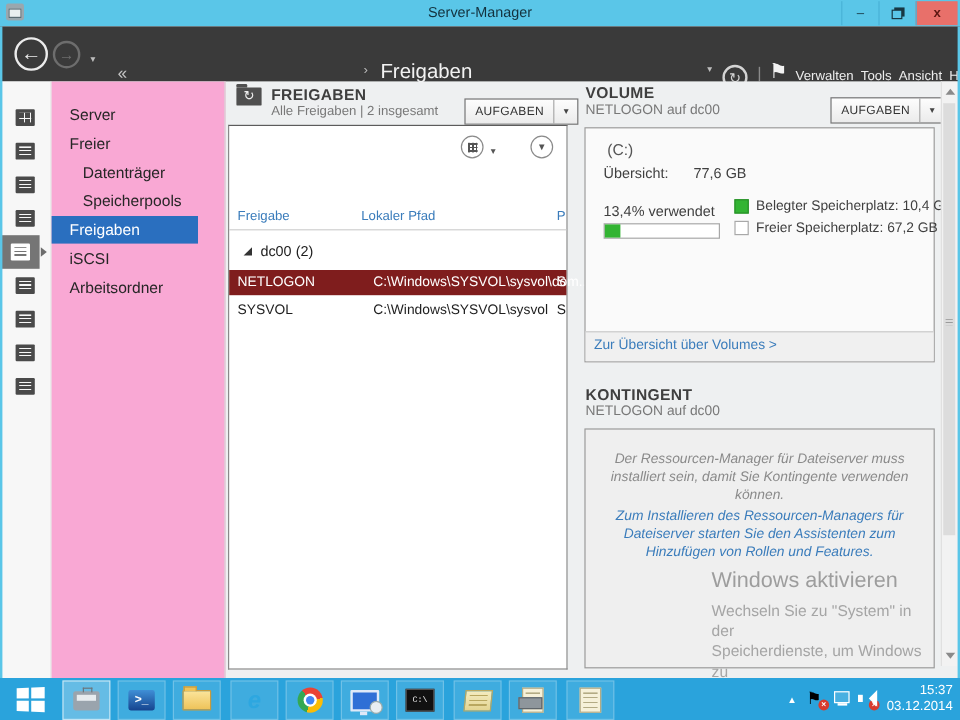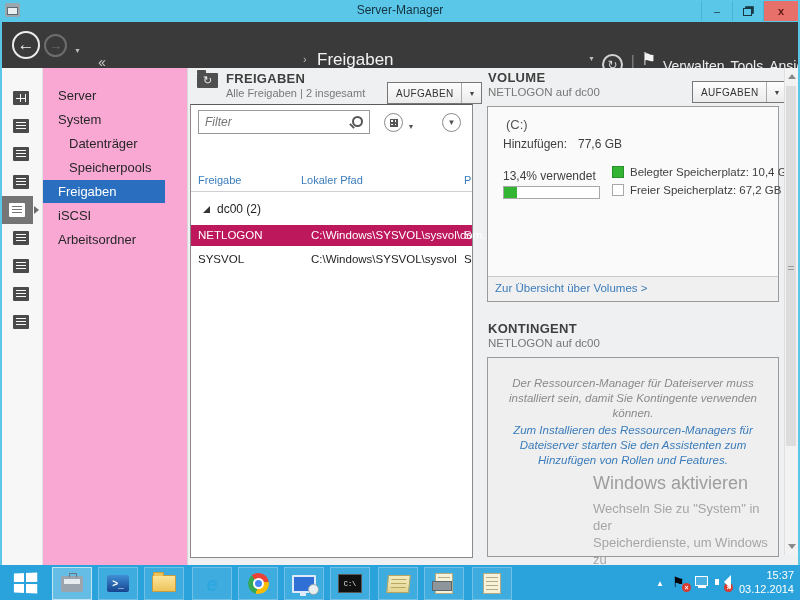--- a/index.html
+++ b/index.html
@@ -25,21 +25,21 @@
   .nav-caret{position:absolute;left:74px;top:25px;color:#bdbdbd;font-size:7px;}
   .bc-collapse{position:absolute;left:98px;top:31px;color:#c4c4c4;font-size:15px;letter-spacing:-2px;}
   .bc-section{position:absolute;left:117px;top:28px;color:#f2f2f2;font-size:17px;}
   .bc-sep{position:absolute;left:303px;top:31px;color:#bdbdbd;font-size:11px;}
   .bc-page{position:absolute;left:317px;top:28px;color:#f2f2f2;font-size:17px;}
   .nav-caret2{position:absolute;left:588px;top:33px;color:#bdbdbd;font-size:7px;}
   .refresh-btn{left:602px;top:32px;width:17px;height:17px;border:2px solid #d4d4d4;color:#d4d4d4;font-size:12px;}
   .nav-pipe{position:absolute;left:631px;top:31px;color:#8a8a8a;font-size:14px;}
   .flag-ico{position:absolute;left:641px;top:27px;color:#f2f2f2;font-size:17px;}
   .navmenu{position:absolute;left:660px;right:4px;top:34px;display:flex;justify-content:space-between;}
-  .navmenu span{color:#ededed;font-size:14px;padding:2px 3px;}
+  .navmenu span{color:#ededed;font-size:11px;padding:2px 3px;}
 
   
   .frame-l,.frame-r{position:absolute;top:22px;bottom:35px;width:2px;background:#5ac6e8;z-index:40;}
   .frame-l{left:0}.frame-r{right:0}
 
   
   .content{position:absolute;top:68px;left:0;right:0;bottom:35px;background:#eef0f1;}
 
   
   .strip{position:absolute;left:0;top:0;bottom:0;width:42px;background:#f7f7f7;border-right:1px solid #e3e3e3;}
@@ -89,21 +89,21 @@
   .circ-collapse{left:251px;top:8px;color:#555;font-size:8px;}
 
   .tbl-head{position:absolute;left:0;right:0;top:66px;height:20px;border-bottom:1px solid #cfcfcf;font-size:11px;color:#3a7cbb;}
   .th-share{position:absolute;left:7px;top:3px;}
   .th-path{position:absolute;left:110px;top:3px;}
   .th-proto{position:absolute;left:273px;top:3px;}
   .grp-row{position:absolute;left:0;right:0;top:95px;height:20px;font-size:12px;color:#1e1e1e;}
   .grp-tri{position:absolute;left:12px;top:6px;width:0;height:0;border-left:7px solid transparent;border-bottom:7px solid #333;}
   .grp-lab{position:absolute;left:26px;top:2px;}
   .row{position:absolute;left:0;right:0;height:21px;font-size:11.5px;color:#1e1e1e;}
-  .row.sel{background:#be185d;color:#fff;}
+  .row.sel{background:#7f1d1d;color:#fff;}
   .row .c1{position:absolute;left:7px;top:4px;}
   .row .c2{position:absolute;left:120px;top:4px;white-space:nowrap;}
   .row .c3{position:absolute;left:273px;top:4px;}
   .row1{top:120px;} .row2{top:144px;}
 
   
   .volbox{position:absolute;left:487px;top:38px;width:290px;height:194px;background:#fafafa;border:1px solid #9b9b9b;}
   .vol-cname{position:absolute;left:18px;top:10px;font-size:13px;color:#555;}
   .vol-caplab{position:absolute;left:15px;top:30px;font-size:12px;color:#3f3f3f;}
   .vol-capval{position:absolute;left:90px;top:30px;font-size:12px;color:#3f3f3f;}
@@ -247,41 +247,37 @@
       <div class="strip-item" style="top:212px">
           <span class="si"></span>
         </div>
       <div class="strip-item" style="top:240px">
           <span class="si"></span>
         </div>
     </div>
 
     <div class="navpane">
       <div class="np-item" style="top:16px">Server</div>
-      <div class="np-item" style="top:40px">System</div>
+      <div class="np-item" style="top:40px">Freier</div>
       <div class="np-item ind" style="top:64px">Datenträger</div>
       <div class="np-item ind" style="top:88px">Speicherpools</div>
       <div class="np-item sel" style="top:112px">Freigaben</div>
       <div class="np-item" style="top:136px">iSCSI</div>
       <div class="np-item" style="top:160px">Arbeitsordner</div>
     </div>
 
     <span class="shares-head-ico"></span>
     <span class="panel-title" style="left:226px;top:3px">FREIGABEN</span>
     <span class="panel-sub" style="left:226px;top:19px">Alle Freigaben | 2 insgesamt</span>
     <span class="tasks-btn" style="left:387px;top:14px">
       <span class="t">AUFGABEN</span>
       <span class="c">▼</span>
     </span>
 
     <div class="listbox">
-      <span class="filter-wrap">
-        <input class="filter-input" placeholder="Filter" style="">
-        <span class="mag"></span>
-      </span>
       <span class="circ-btn circ-grid"></span>
       <span class="circ-btn circ-caret">▼</span>
       <span class="circ-btn circ-collapse">▼</span>
 
       <div class="tbl-head">
         <span class="th-share">Freigabe</span>
         <span class="th-path">Lokaler Pfad</span>
         <span class="th-proto">P</span>
       </div>
 
@@ -304,21 +300,21 @@
 
     <span class="panel-title" style="left:488px;top:2px">VOLUME</span>
     <span class="panel-sub" style="left:488px;top:18px;font-size:11.5px">NETLOGON auf dc00</span>
     <span class="tasks-btn" style="left:692px;top:13px">
       <span class="t">AUFGABEN</span>
       <span class="c">▼</span>
     </span>
 
     <div class="volbox">
       <span class="vol-cname">(C:)</span>
-      <span class="vol-caplab">Hinzufügen:</span>
+      <span class="vol-caplab">Übersicht:</span>
       <span class="vol-capval">77,6 GB</span>
       <span class="vol-used">13,4% verwendet</span>
       <span class="pbar">
         <span class="pfill" style="width: 13.4%;"></span>
       </span>
       <span class="leg leg1">
         <span class="sq g"></span>
         <span>Belegter Speicherplatz: 10,4 G</span>
       </span>
       <span class="leg leg2">

